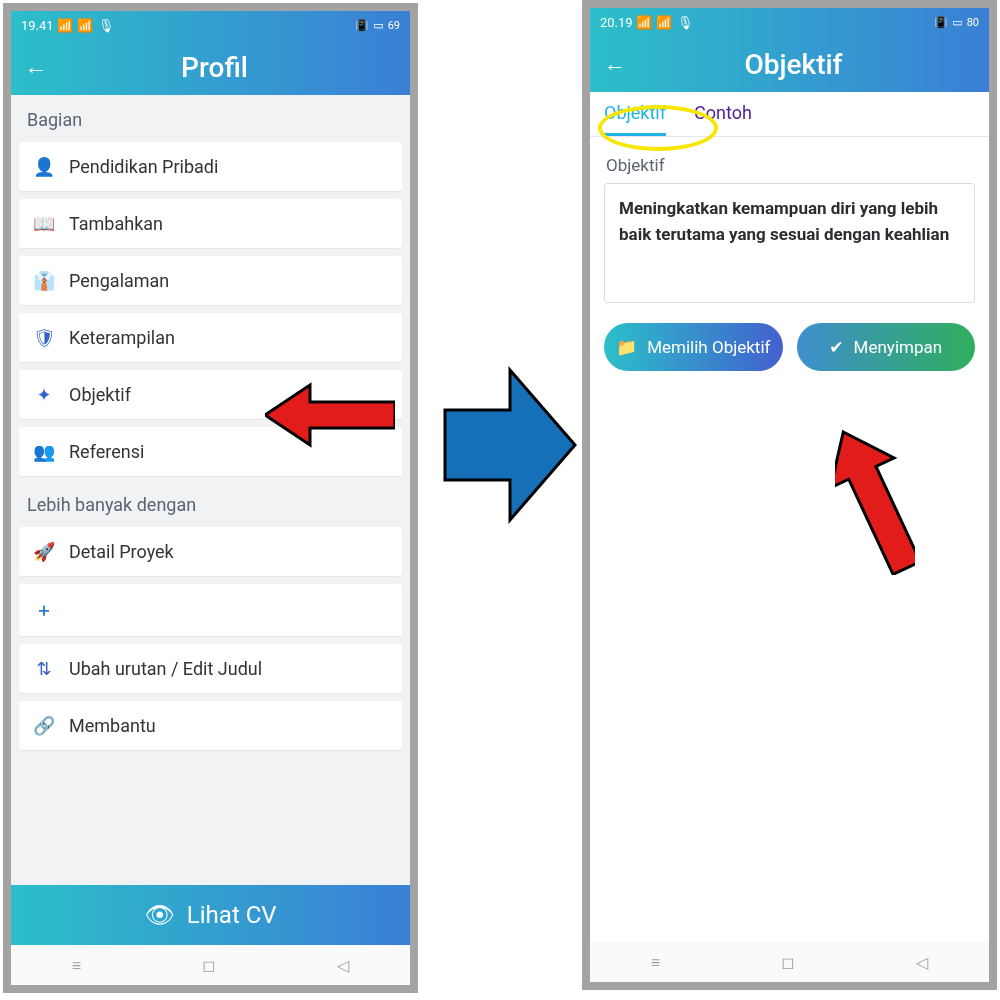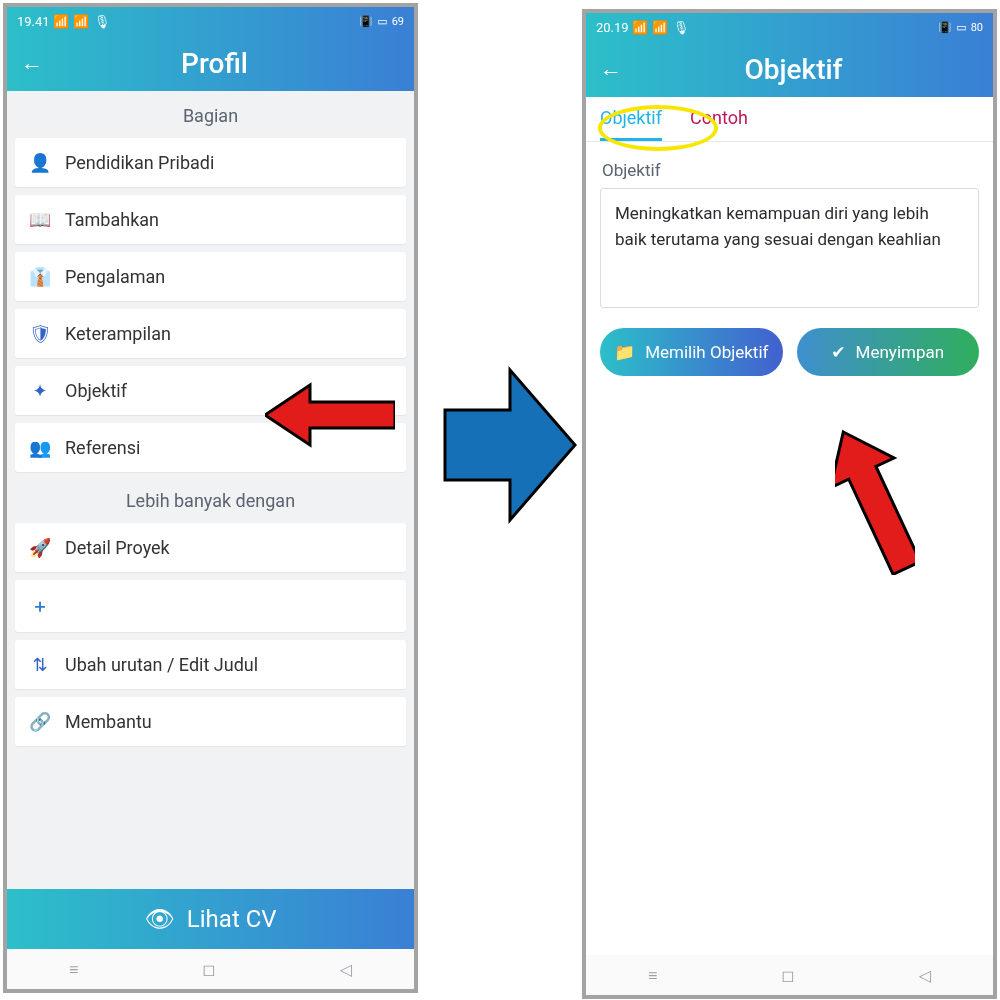--- a/index.html
+++ b/index.html
@@ -6,27 +6,27 @@
   body {
     width: 1000px;
     height: 1000px;
     background: #fff;
     font-family: -apple-system, Roboto, Arial, sans-serif;
     position: relative;
   }
   .phone {
     position: absolute;
     width: 415px;
-    border: 4px solid #a3a3a3;
+    border: 8px solid #a3a3a3;
     background: #fff;
     display: flex;
     flex-direction: column;
   }
   .phone-left { left: 3px; top: 3px; height: 990px; }
-  .phone-right { right: 3px; top: 9px; height: 990px; }
+  .phone-right { right: 3px; top: 0; height: 990px; }
 
   .status-bar {
     height: 28px;
     background: linear-gradient(to right,#2cbfc9,#3a7fd5);
     color: #fff;
     font-size: 13px;
     display: flex;
     align-items: center;
     padding: 0 10px;
     justify-content: space-between;
@@ -47,21 +47,20 @@
   .app-bar .title { flex:1; text-align:center; font-size:28px; font-weight:500; margin-right:30px;}
 
   .content { flex:1; background:#f1f2f4; overflow:hidden; display:flex; flex-direction:column;}
   .content-white { background:#fff; }
 
   .section-label {
     padding:14px 16px 8px;
     color:#5b6470;
     font-size:18px;
     background:#f1f2f4;
-    text-align:center;
   }
   .list-item {
     background:#fff;
     margin:4px 8px;
     border-radius:3px;
     padding:14px 14px;
     display:flex;
     align-items:center;
     gap:14px;
     color:#333;
@@ -92,33 +91,34 @@
 
   
   .tabs {
     display:flex;
     border-bottom:1px solid #e3e6ea;
     padding:10px 14px 0;
     gap:28px;
     background:#fff;
     position:relative;
   }
-  .tab { color:#be185d; font-size:18px; padding-bottom:10px; }
+  .tab { color:#4c1d95; font-size:18px; padding-bottom:10px; }
   .tab.active { color:#1fb3e6; border-bottom:3px solid #1fb3e6; }
   .field-label { padding:18px 16px 8px; color:#5b6470; font-size:17px; background:#fff;}
   .textarea {
     margin:0 14px;
     border:1px solid #d9dde2;
     border-radius:3px;
     padding:12px 14px;
     font-size:17px;
     color:#2b2d31;
     min-height:120px;
     line-height:1.5;
     background:#fff;
+    font-weight:bold;
   }
   .btn-row { display:flex; gap:14px; padding:20px 14px; background:#fff;}
   .btn {
     flex:1;
     border-radius:26px;
     color:#fff;
     padding:14px 8px;
     font-size:17px;
     display:flex;
     align-items:center;

